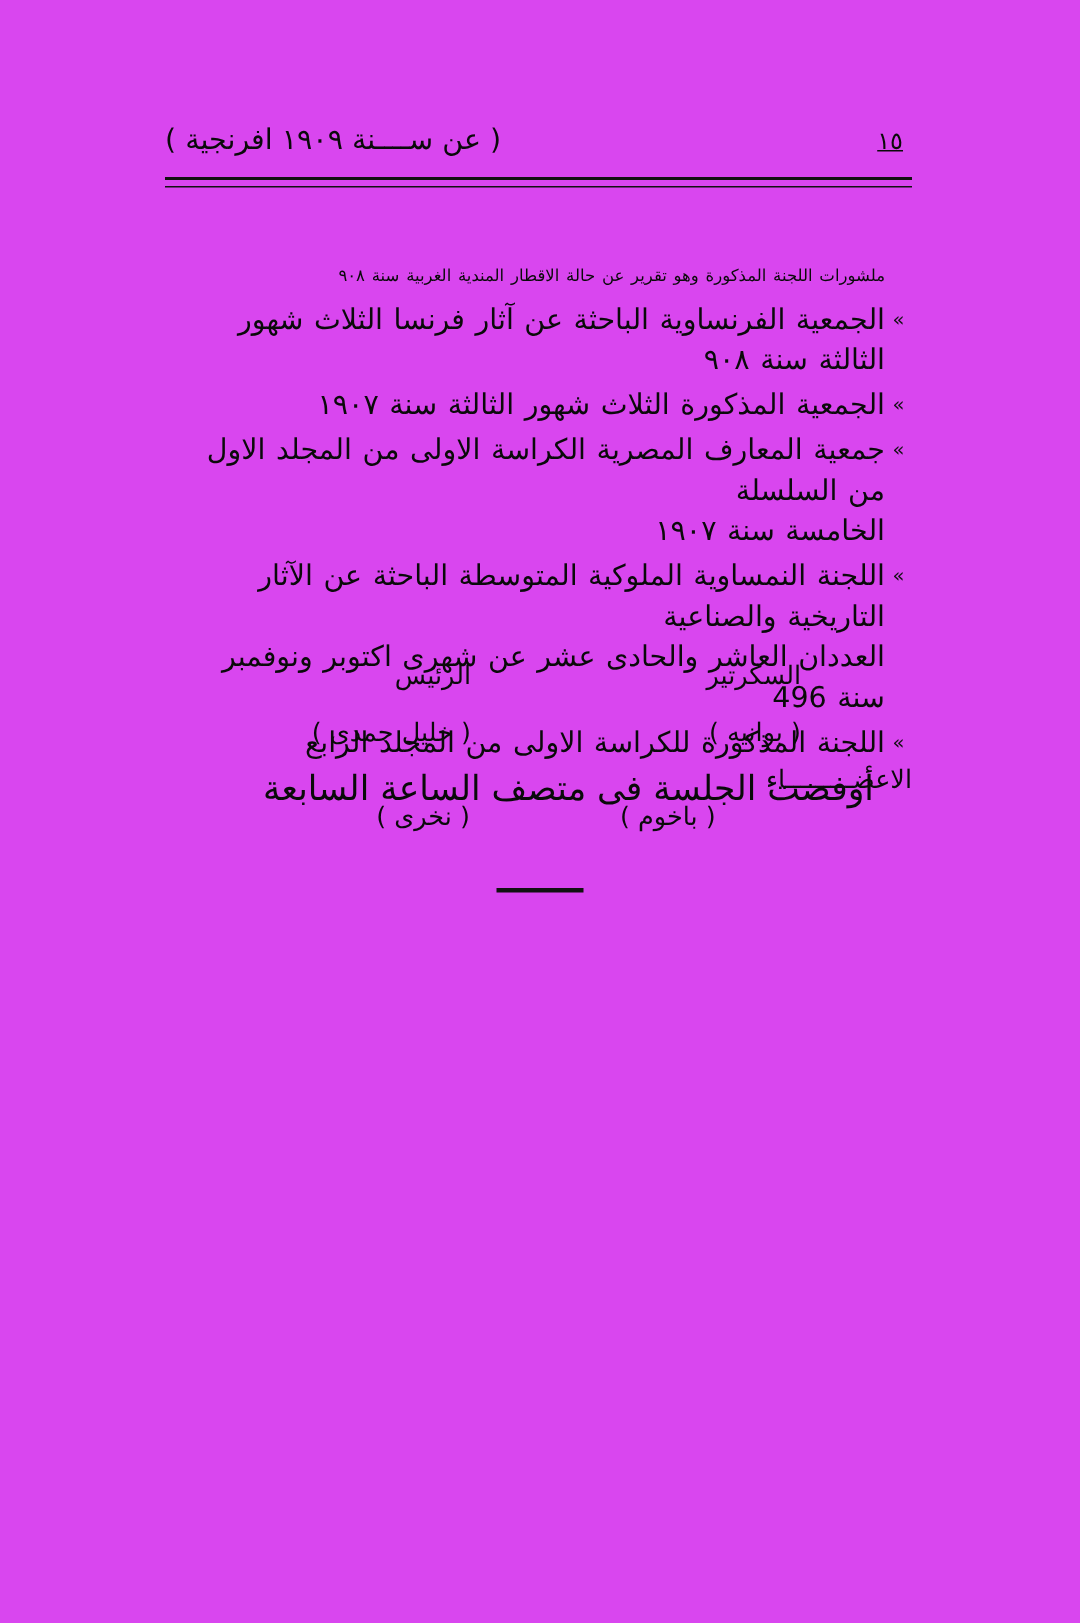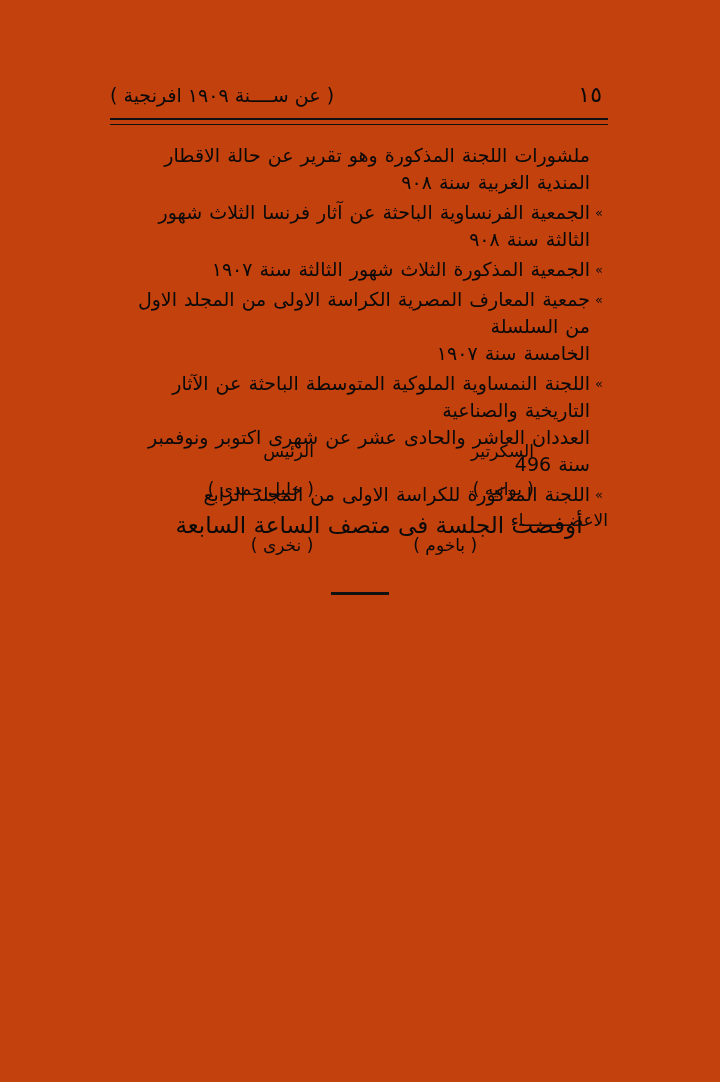--- a/index.html
+++ b/index.html
@@ -12,43 +12,44 @@
     height: 1082px;
     position: relative;
     font-family: "DejaVu Sans", sans-serif;
     color: #0a0a0a;
     overflow: hidden;
   }
 
   .page {
     position: absolute;
     inset: 0;
-    background: #c2410c;
+    background: #d946ef;
   }
 
   
   .header-row {
     position: absolute;
     top: 82px;
     left: 110px;
     right: 118px;
     display: flex;
     flex-direction: row-reverse;
     align-items: baseline;
     justify-content: space-between;
     direction: rtl;
   }
   .header-title {
     font-size: 19px;
     letter-spacing: 0.5px;
     white-space: nowrap;
   }
   .page-number {
-    font-size: 22px;
+    font-size: 16px;
     letter-spacing: 1px;
+    text-decoration: underline;
   }
 
   .rule-double {
     position: absolute;
     top: 118px;
     left: 110px;
     right: 112px;
     height: 4px;
     border-top: 2px solid #111;
     border-bottom: 1px solid #111;
@@ -81,21 +82,22 @@
   .entry .bullet.none { visibility: hidden; }
 
   .entry .text {
     flex: 1 1 auto;
     font-size: 19px;
     line-height: 27px;
     letter-spacing: 0px;
     word-spacing: 1px;
   }
   .entry .text.lead {
-    font-size: 19px;
+    font-size: 11px;
+    margin-top: 28px;
   }
   .entry .text .line2 {
     display: block;
   }
 
   
   .w-full   { }
   .w-narrow { max-width: 430px; }
   .w-mid    { max-width: 455px; }
 

